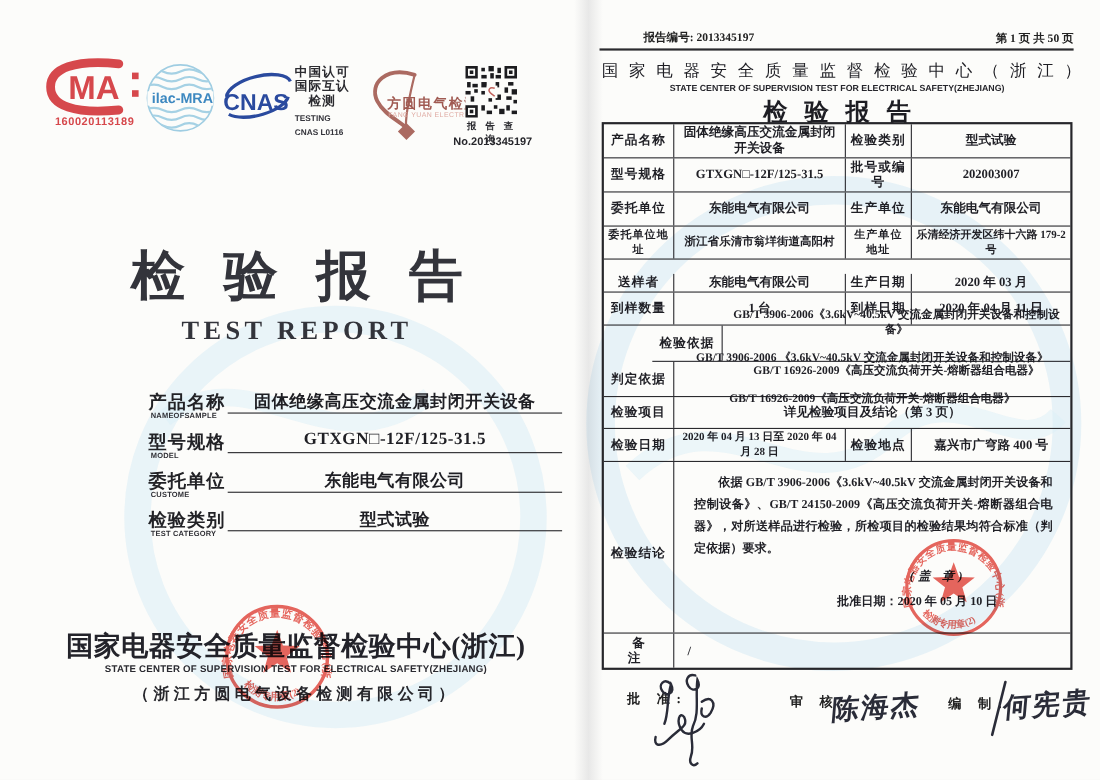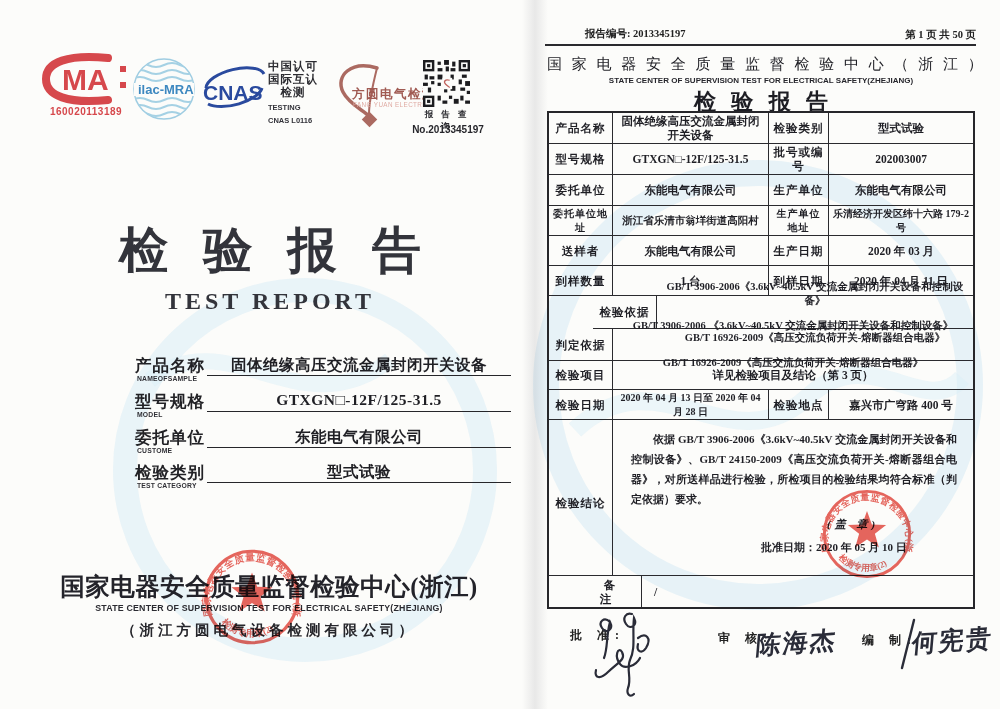--- a/index.html
+++ b/index.html
@@ -244,21 +244,21 @@
     <div class="cell c2">东能电气有限公司</div>
     <div class="cell c3 lbl">生产单位</div>
     <div class="cell c4">东能电气有限公司</div>
   </div>
   <div class="t-row" style="height:30px;">
     <div class="cell c1 lbl fs10">委托单位地址</div>
     <div class="cell c2 fs105">浙江省乐清市翁垟街道高阳村</div>
     <div class="cell c3 lbl fs10">生产单位地址</div>
     <div class="cell c4 fs10">乐清经济开发区纬十六路 179-2 号</div>
   </div>
-  <div class="t-row" style="height:30px;">
+  <div class="t-row" style="height:30px;align-items:flex-end;">
     <div class="cell c1 lbl">送样者</div>
     <div class="cell c2">东能电气有限公司</div>
     <div class="cell c3 lbl">生产日期</div>
     <div class="cell c4">2020 年 03 月</div>
   </div>
   <div class="t-row" style="height:30px;">
     <div class="cell c1 lbl">到样数量</div>
     <div class="cell c2">1 台</div>
     <div class="cell c3 lbl">到样日期</div>
     <div class="cell c4">2020 年 04 月 11 日</div>
@@ -288,21 +288,21 @@
     <div class="cell c4">嘉兴市广穹路 400 号</div>
   </div>
   <div class="t-row" style="height:156px;">
     <div class="cell c1 lbl concl-label">检验结论</div>
     <div class="cell concl-body">
       <div class="concl-p">依据 GB/T 3906-2006《3.6kV~40.5kV 交流金属封闭开关设备和控制设备》、GB/T 24150-2009《高压交流负荷开关-熔断器组合电器》，对所送样品进行检验，所检项目的检验结果均符合标准（判定依据）要求。</div>
       <div class="seal-note">(盖 章)</div>
       <div class="approve-date">批准日期：2020 年 05 月 10 日</div>
     </div>
   </div>
-  <div class="t-row" style="height:31px;padding-left:29px;">
+  <div class="t-row" style="height:31px;">
     <div class="cell c1 lbl" style="letter-spacing:8px;text-indent:8px;">备 注</div>
     <div class="cell remark-cell">/</div>
   </div>
 </div>
 
 <svg class="stamp" style="left:812px;top:479px;" width="110" height="110" viewBox="0 0 120 120">
   <circle cx="60" cy="60" r="46.5" fill="none" stroke="#e13b31" stroke-width="3.2"></circle>
   <defs>
     <path id="ringR" d="M 19,79 A 43,43 0 1 1 101,79"></path>
     <path id="botR" d="M 29,86 A 41,41 0 0 0 91,86"></path>

